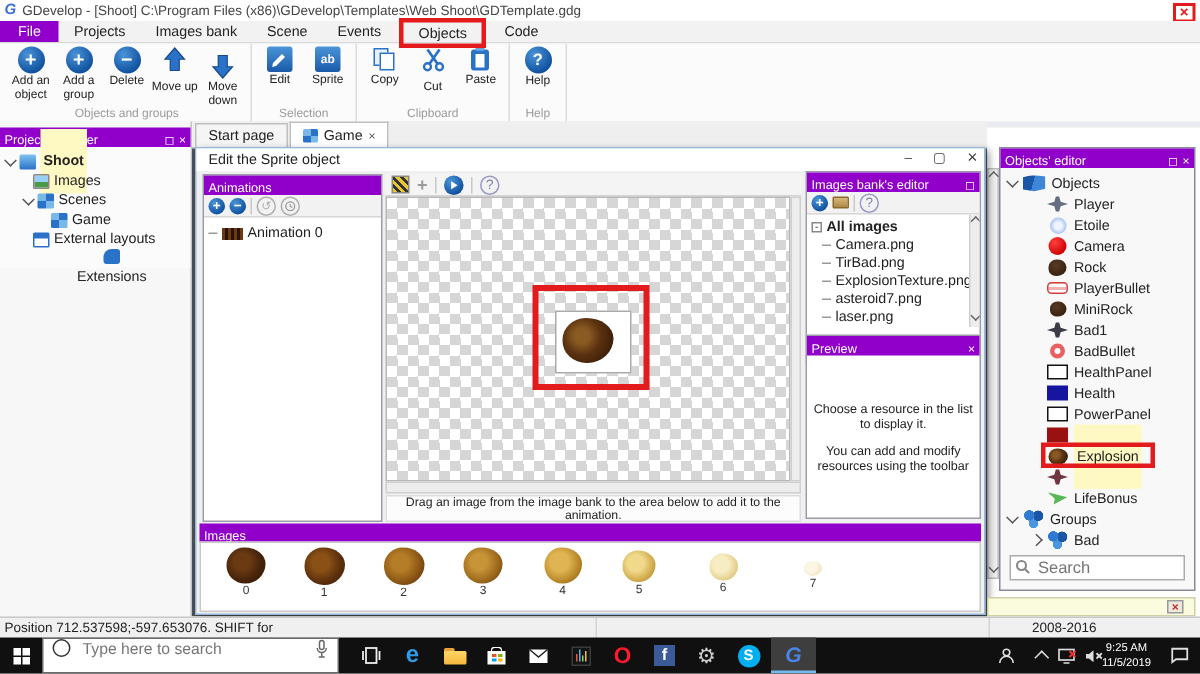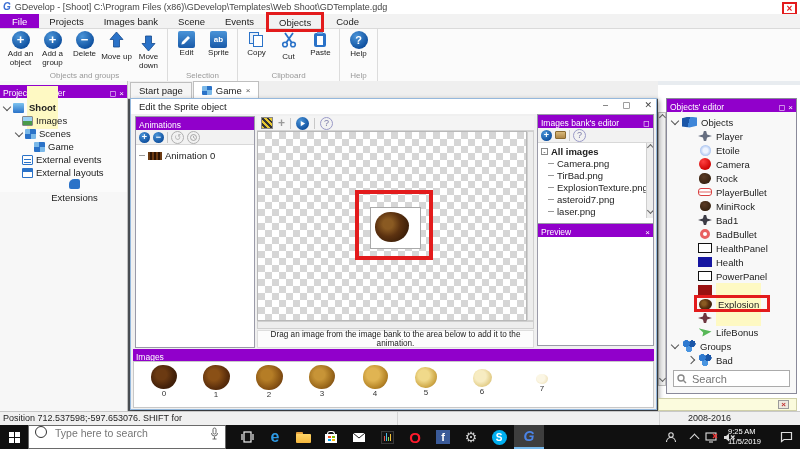--- a/index.html
+++ b/index.html
@@ -137,21 +137,21 @@
   .taskbar{left:0;top:425px;width:800px;height:24px;background:#101010;}
   .tslot{position:absolute;top:0;height:24px;display:flex;align-items:center;justify-content:center;}
   .winlogo{display:grid;grid-template-columns:5px 5px;grid-template-rows:5px 5px;gap:1px;}
   .winlogo span{background:#fff;}
   .tsearch{position:absolute;left:28px;top:0;width:198px;height:24px;background:#fff;display:flex;align-items:flex-start;
            gap:6px;padding:0 6px;box-sizing:border-box;border:1px solid #6a6a6a;}
   .cortana{width:12px;height:12px;border:1.6px solid #333;border-radius:50%;flex:none;box-sizing:border-box;}
   .tsearch input{border:none;outline:none;flex:1;font-size:10.5px;font-family:inherit;color:#333;background:transparent;}
   .appico{font-weight:bold;}
   .gdslot{background:#3E3E3E;border-bottom:2px solid #76B9ED;box-sizing:border-box;}
-  .trayclock{position:absolute;right:26px;top:2px;width:46px;text-align:left;color:#fff;font-size:7.5px;line-height:10px;}
+  .trayclock{position:absolute;right:26px;top:2px;width:46px;text-align:center;color:#fff;font-size:7.5px;line-height:10px;}
   .wchev{width:6px;height:6px;border-right:1.6px solid #ddd;border-bottom:1.6px solid #ddd;transform:rotate(-135deg);margin-top:3px;}
 </style>
 </head>
 <body>
 
 <div class="screen">
 
   <div class="abs titlebar">
     <span class="gdlogo">G</span>
     <span>GDevelop - [Shoot] C:\Program Files (x86)\GDevelop\Templates\Web Shoot\GDTemplate.gdg</span>
@@ -279,24 +279,20 @@
         <span>Images</span>
       </div>
       <div class="trow" style="padding-left:12px;">
         <span class="chev down"></span>
         <span class="pmicon ic-scene"></span>
         <span>Scenes</span>
       </div>
       <div class="trow" style="padding-left:30px;">
         <span class="pmicon ic-scene"></span>
         <span>Game</span>
-      </div>
-      <div class="trow" style="padding-left:18px;">
-        <span class="pmicon ic-events"></span>
-        <span>External events</span>
       </div>
       <div class="trow" style="padding-left:18px;">
         <span class="pmicon ic-layouts"></span>
         <span>External layouts</span>
       </div>
       <div class="trow" style="padding-left:18px;flex-direction:column;">
         <span class="pmicon ic-ext"></span>
         <span>Extensions</span>
       </div>
     </div>
@@ -427,20 +423,24 @@
         </div>
       </div>
     </div>
 
     <div class="panel" style="left:406px;top:124px;width:117px;height:123px;">
       <div class="phdr">
         <span>Preview</span>
         <span class="sp"></span>
         <span class="wctl">×</span>
       </div>
+      <div style="height:108px;display:flex;flex-direction:column;align-items:center;justify-content:center;gap:8px;font-size:8.4px;text-align:center;padding:0 4px;box-sizing:border-box;">
+        <span>Choose a resource in the list to display it.</span>
+        <span>You can add and modify resources using the toolbar</span>
+      </div>
     </div>
 
     <div class="phdr" style="position:absolute;left:2px;top:250px;width:521px;">
       <span>Images</span>
     </div>
     <div style="position:absolute;left:2px;top:262px;width:521px;height:47px;background:#fff;border:1px solid #C8C8C8;box-sizing:border-box;">
       <div class="framecell" style="left:8px;top:3px;">
         <div class="blob splode fb0"></div>
         <span>0</span>
       </div>

